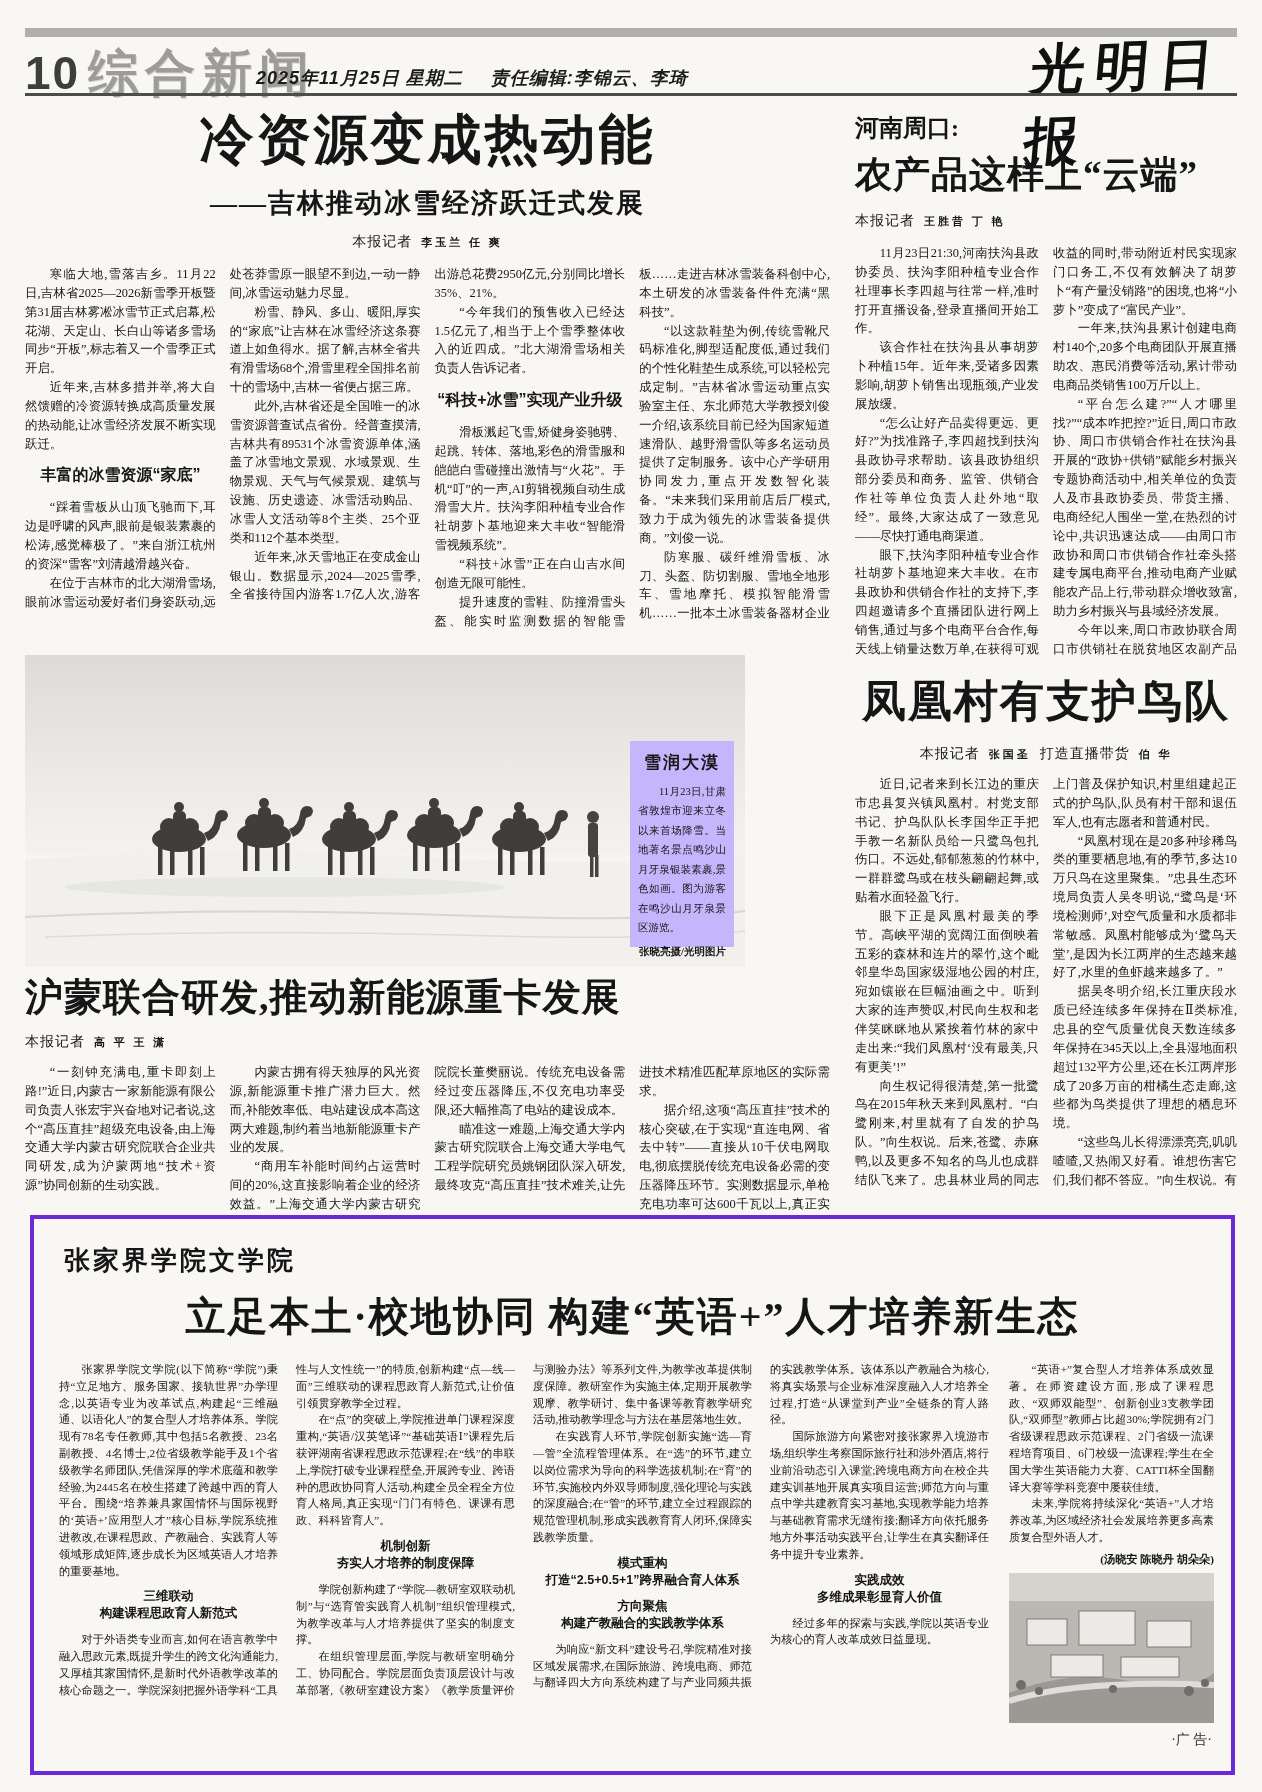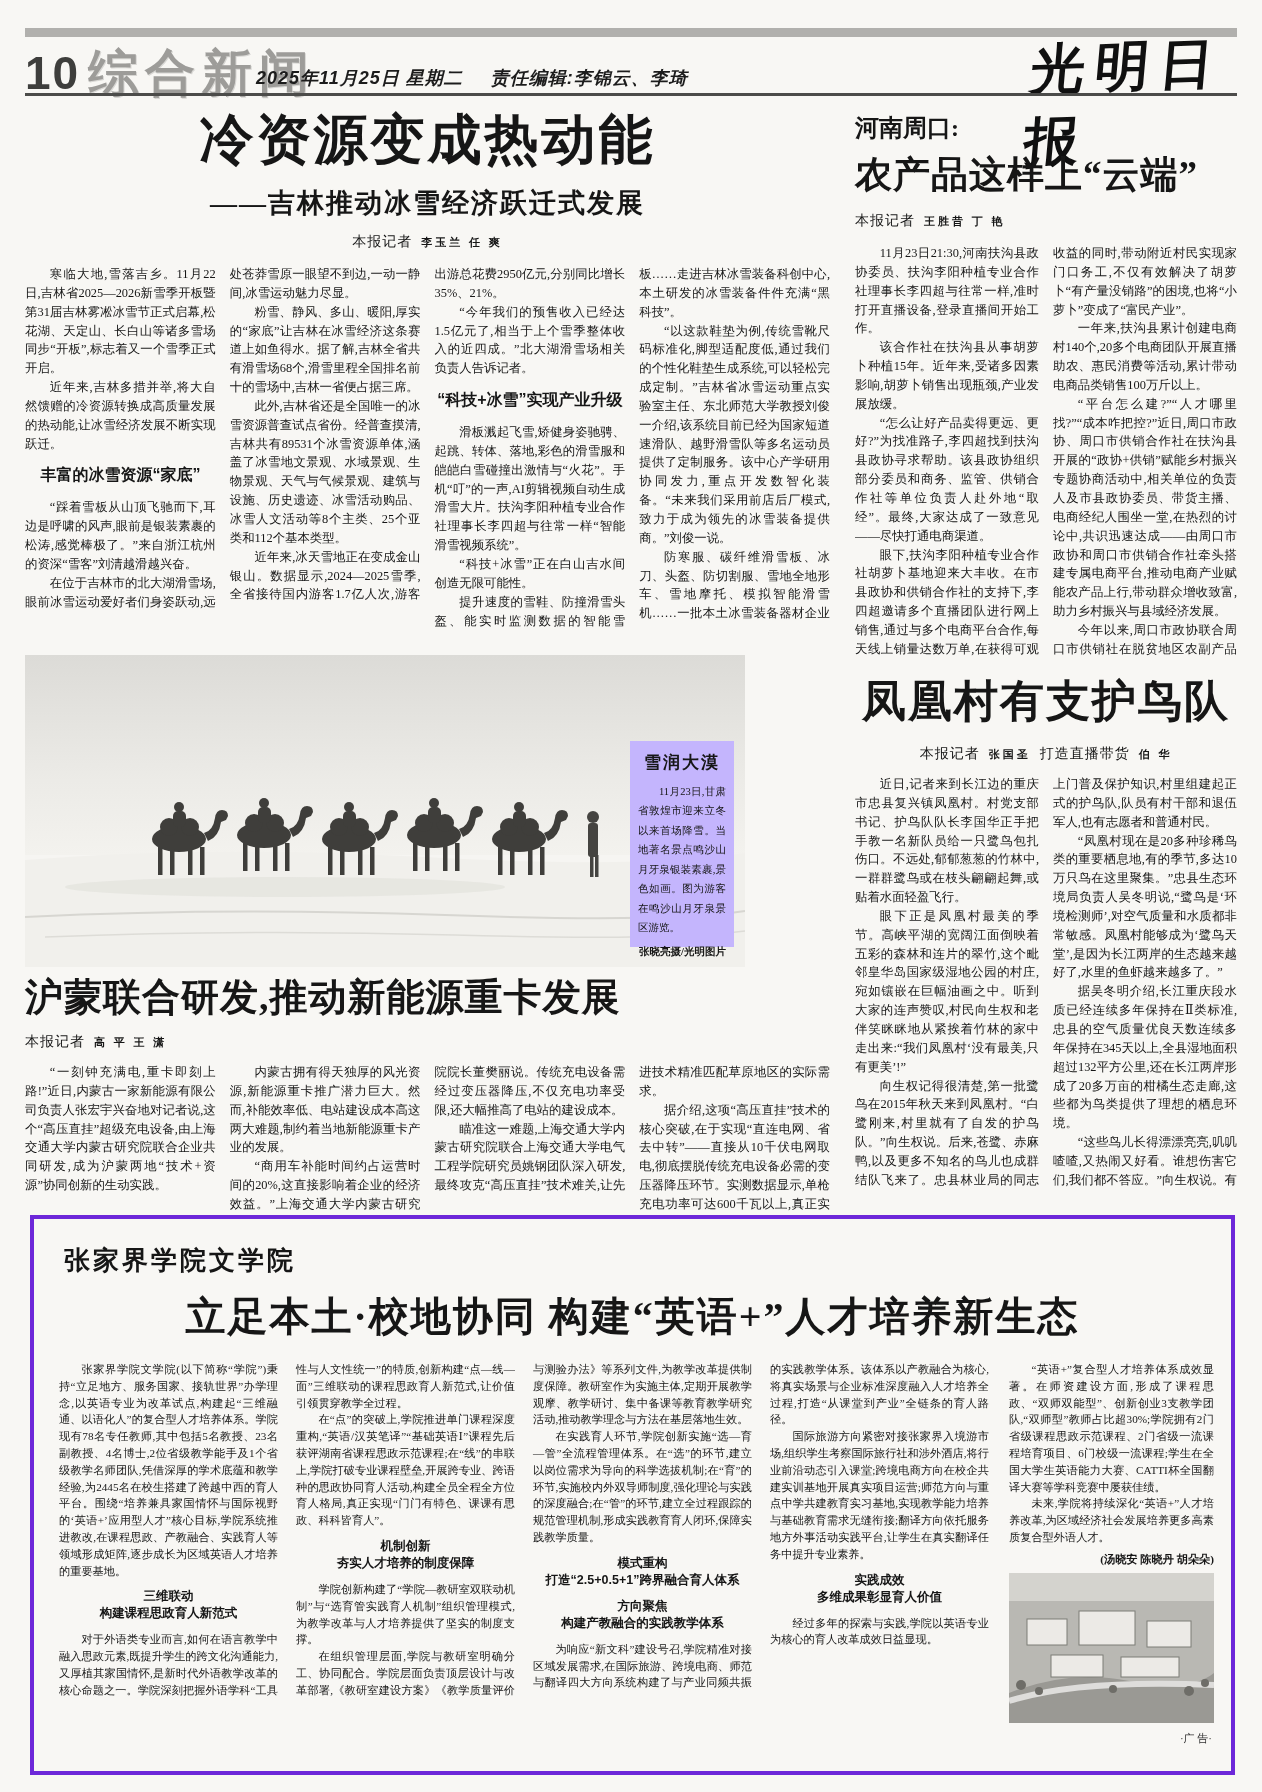--- a/index.html
+++ b/index.html
@@ -45,21 +45,21 @@
   
   .adbox{border:4px solid #6d28d9;box-sizing:border-box;background:#f8f7f4;}
   .ad-org{font-family:"Liberation Sans","DejaVu Sans",sans-serif;font-weight:900;
     font-size:26px;letter-spacing:3px;margin:0;}
   .ad-title{font-weight:900;font-size:40px;text-align:center;letter-spacing:2px;margin:0;}
   .ad-body{column-count:4;column-gap:18px;overflow:hidden;text-align:justify;}
   .ad-body .para,.ad-lastcol .para{margin:0;text-indent:2em;font-size:11.2px;line-height:1.5;}
   .ad-body .subhead,.ad-lastcol .subhead{font-family:"Liberation Sans","DejaVu Sans",sans-serif;
     font-weight:bold;text-align:center;font-size:12.5px;margin:9px 0;text-indent:0;white-space:pre-line;}
   .ad-credit{font-size:11.2px;font-weight:bold;text-align:right;margin:6px 0;}
-  .ad-mark{font-size:11px;text-align:right;color:#333;margin:4px 2px 0 0;}
+  .ad-mark{font-size:14px;text-align:right;color:#333;margin:4px 2px 0 0;}
 </style>
 </head>
 <body>
 
 <div class="abs topbar" style="left:25px;top:28px;width:1212px;"></div>
 <div class="abs pageno" style="left:25px;top:46px;">10</div>
 <div class="abs section-title" style="left:88px;top:40px;">综合新闻</div>
 <div class="abs dateline" style="left:256px;top:66px;">
   <span>2025年11月25日 星期二</span>
   <span style="display:inline-block;width:16px;"></span>
@@ -78,21 +78,21 @@
       <p class="para">寒临大地,雪落吉乡。11月22日,吉林省2025—2026新雪季开板暨第31届吉林雾凇冰雪节正式启幕,松花湖、天定山、长白山等诸多雪场同步“开板”,标志着又一个雪季正式开启。</p>
       <p class="para">近年来,吉林多措并举,将大自然馈赠的冷资源转换成高质量发展的热动能,让冰雪经济发展不断实现跃迁。</p>
       <p class="subhead">丰富的冰雪资源“家底”</p>
       <p class="para">“踩着雪板从山顶飞驰而下,耳边是呼啸的风声,眼前是银装素裹的松涛,感觉棒极了。”来自浙江杭州的资深“雪客”刘清越滑越兴奋。</p>
       <p class="para">在位于吉林市的北大湖滑雪场,眼前冰雪运动爱好者们身姿跃动,远处苍莽雪原一眼望不到边,一动一静间,冰雪运动魅力尽显。</p>
       <p class="para">粉雪、静风、多山、暖阳,厚实的“家底”让吉林在冰雪经济这条赛道上如鱼得水。据了解,吉林全省共有滑雪场68个,滑雪里程全国排名前十的雪场中,吉林一省便占据三席。</p>
       <p class="para">此外,吉林省还是全国唯一的冰雪资源普查试点省份。经普查摸清,吉林共有89531个冰雪资源单体,涵盖了冰雪地文景观、水域景观、生物景观、天气与气候景观、建筑与设施、历史遗迹、冰雪活动购品、冰雪人文活动等8个主类、25个亚类和112个基本类型。</p>
       <p class="para">近年来,冰天雪地正在变成金山银山。数据显示,2024—2025雪季,全省接待国内游客1.7亿人次,游客出游总花费2950亿元,分别同比增长35%、21%。</p>
       <p class="para">“今年我们的预售收入已经达1.5亿元了,相当于上个雪季整体收入的近四成。”北大湖滑雪场相关负责人告诉记者。</p>
       <p class="subhead">“科技+冰雪”实现产业升级</p>
-      <p class="para">滑板溅起飞雪,矫健身姿驰骋、起跳、转体、落地,彩色的滑雪服和皑皑白雪碰撞出激情与“火花”。手机“叮”的一声,AI剪辑视频自动生成滑雪大片。扶沟李阳种植专业合作社理事长李四超与往常一样“智能滑雪视频系统”。</p>
+      <p class="para">滑板溅起飞雪,矫健身姿驰骋、起跳、转体、落地,彩色的滑雪服和皑皑白雪碰撞出激情与“火花”。手机“叮”的一声,AI剪辑视频自动生成滑雪大片。扶沟李阳种植专业合作社胡萝卜基地迎来大丰收“智能滑雪视频系统”。</p>
       <p class="para">“科技+冰雪”正在白山吉水间创造无限可能性。</p>
       <p class="para">提升速度的雪鞋、防撞滑雪头盔、能实时监测数据的智能雪板……走进吉林冰雪装备科创中心,本土研发的冰雪装备件件充满“黑科技”。</p>
       <p class="para">“以这款鞋垫为例,传统雪靴尺码标准化,脚型适配度低,通过我们的个性化鞋垫生成系统,可以轻松完成定制。”吉林省冰雪运动重点实验室主任、东北师范大学教授刘俊一介绍,该系统目前已经为国家短道速滑队、越野滑雪队等多名运动员提供了定制服务。该中心产学研用协同发力,重点开发数智化装备。“未来我们采用前店后厂模式,致力于成为领先的冰雪装备提供商。”刘俊一说。</p>
       <p class="para">防寒服、碳纤维滑雪板、冰刀、头盔、防切割服、雪地全地形车、雪地摩托、模拟智能滑雪机……一批本土冰雪装备器材企业正在壮大。2025年,吉林出台培育冰雪装备器材实施方案,在研发投入、产业规模、产品应用等方面明确了具体的发展方向。</p>
     </div>
 </div>
 
 <div class="abs" style="left:855px;top:112px;width:382px;">
   <p class="kicker">河南周口:</p>
   <h2 class="art-title-md" style="font-size:37px;margin-top:6px;">农产品这样上“云端”</h2>

